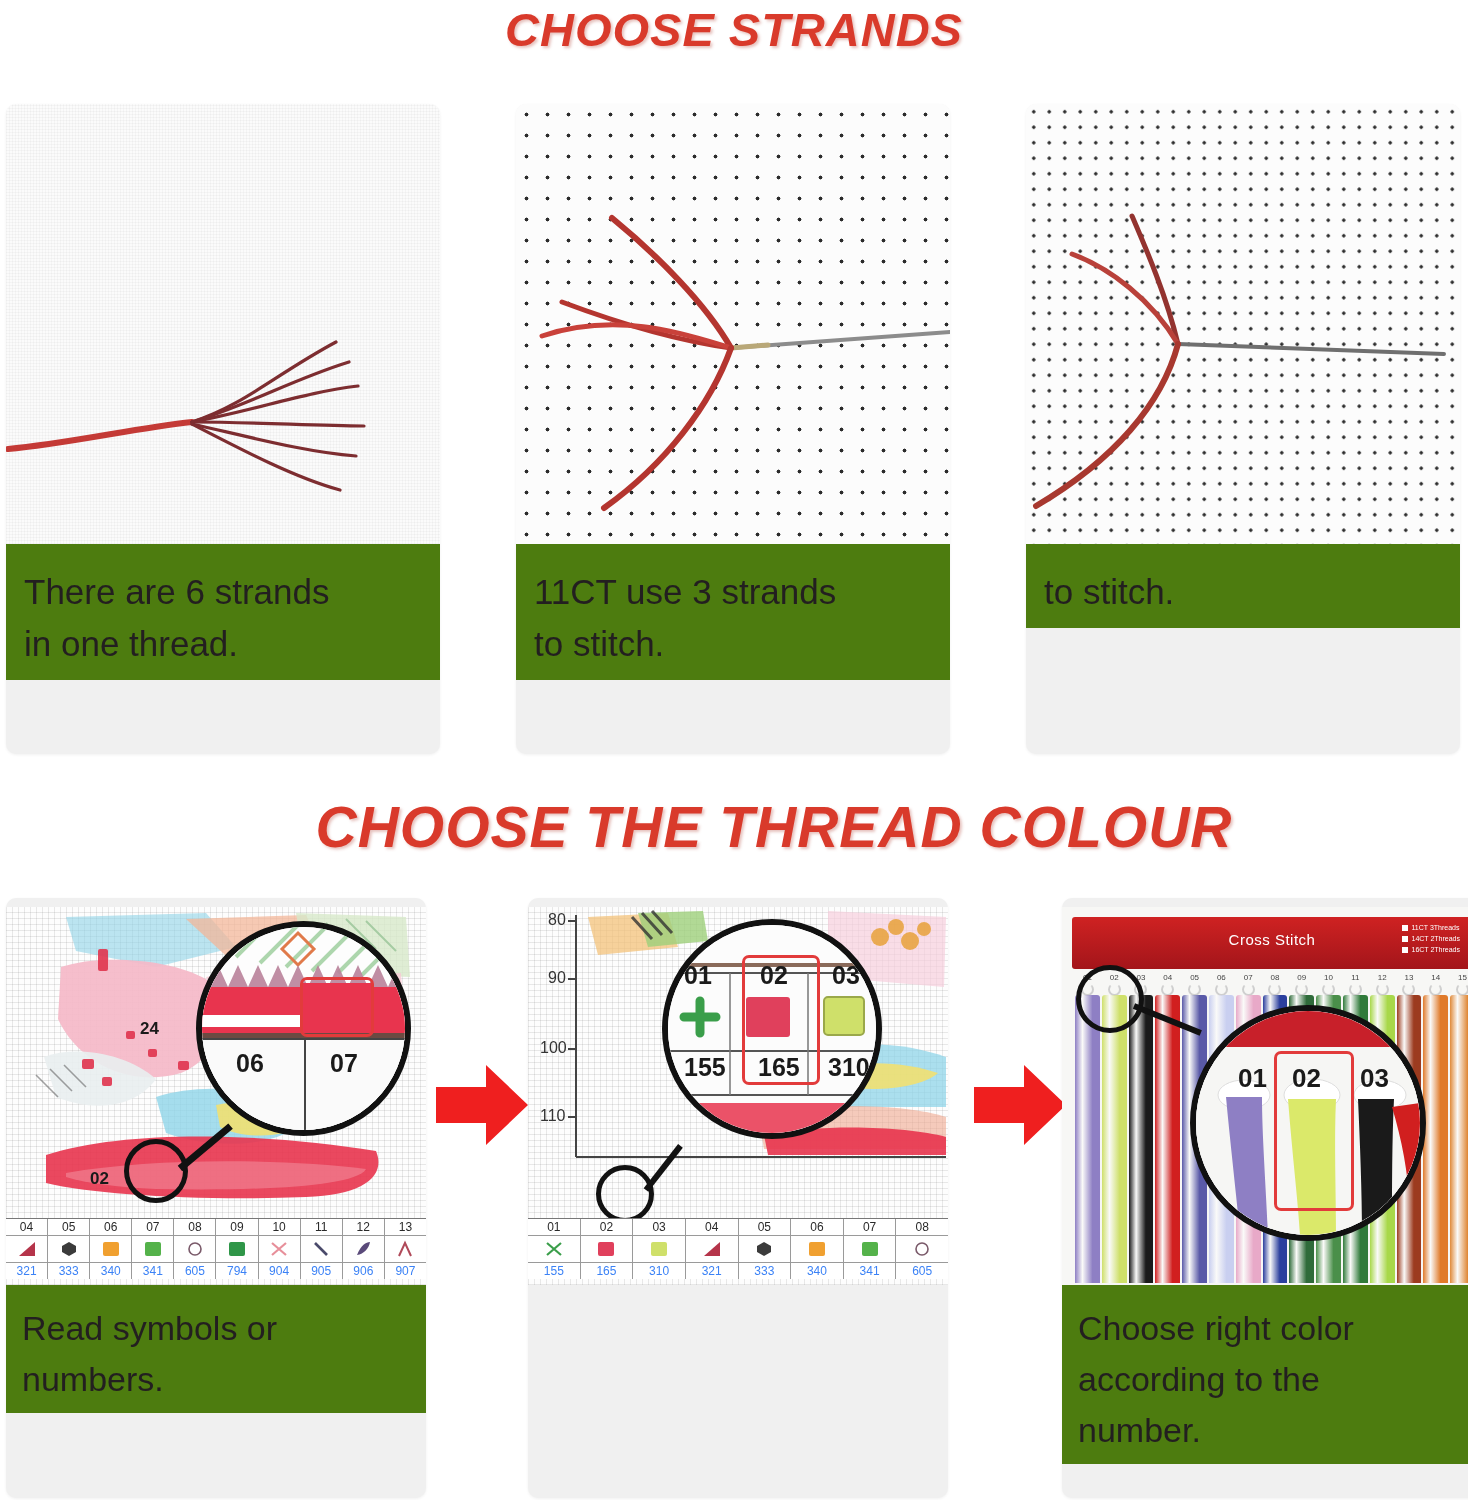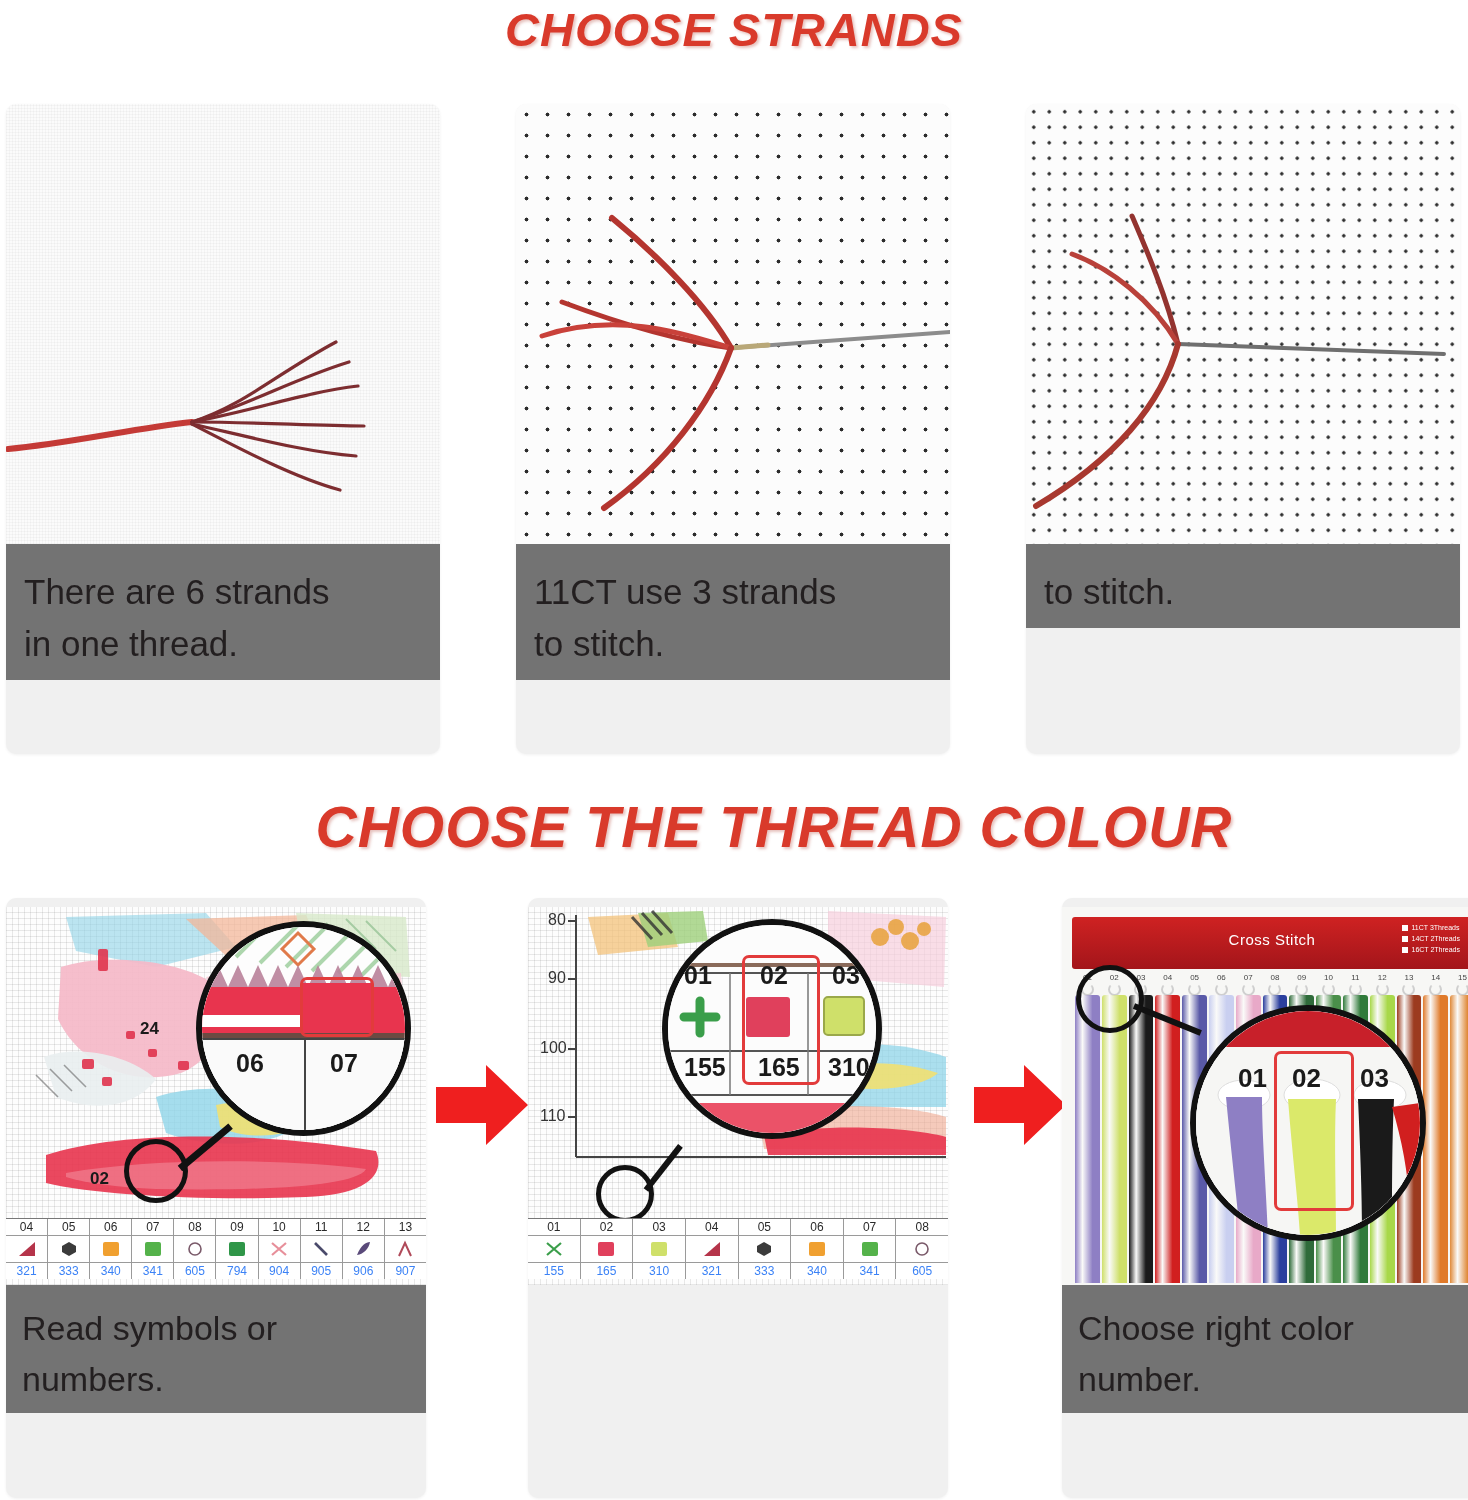--- a/index.html
+++ b/index.html
@@ -27,21 +27,21 @@
   
   .card {
     position: absolute;
     background: #f0f0f0;
     border-radius: 10px;
     overflow: hidden;
     box-shadow: 0 1px 3px rgba(0,0,0,0.06);
   }
   .card .photo { position: relative; width: 100%; overflow: hidden; background: #fff; }
   .card .cap {
-    background: #737373;
+    background: #4d7c0f;
     color: #231f20;
     font-size: 35px;
     line-height: 1.48;
     padding: 22px 20px 10px 18px;
     font-family: "Liberation Sans", sans-serif;
   }
 
   
   .r1 { top: 104px; width: 434px; height: 650px; }
   .r1 .photo { height: 440px; }
@@ -634,17 +634,18 @@
           <path d="M196 96 C 206 130, 212 160, 214 200 L 224 200 L 224 92 Z" fill="#d11f1f"></path>
         </svg>
         <div class="redbox" style="left:78px; top:40px; width:80px; height:160px;"></div>
         <div class="mlabel" style="left:42px;  top:52px; font-size:26px;">01</div>
         <div class="mlabel" style="left:96px;  top:52px; font-size:26px;">02</div>
         <div class="mlabel" style="left:164px; top:52px; font-size:26px;">03</div>
       </div>
     </div>
     <div class="cap">
       <div>Choose right color</div>
+      <div>according to the</div>
       <div>number.</div>
     </div>
   </div>
 
 </div>
 
 </body></html>

